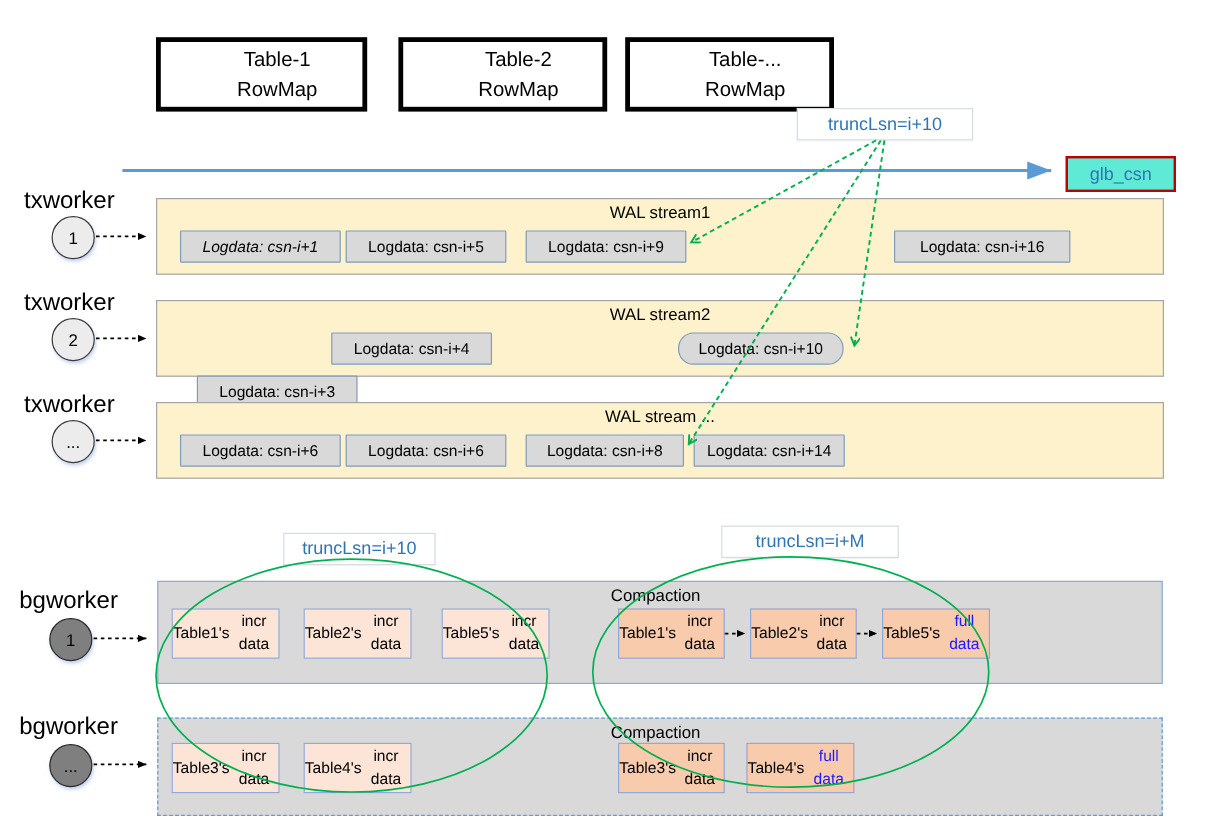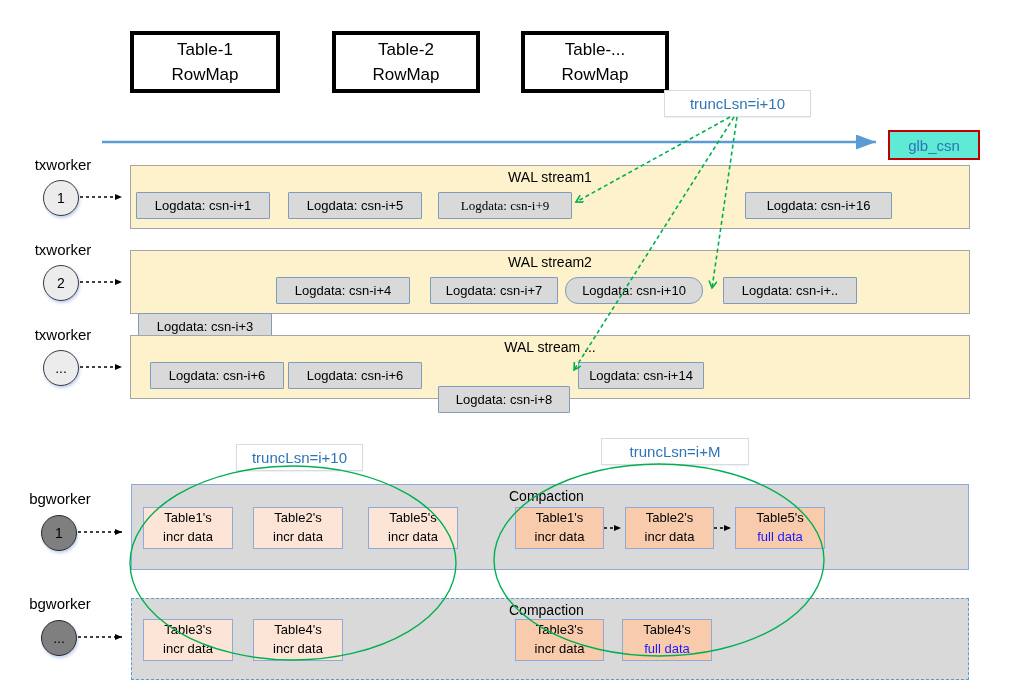--- a/index.html
+++ b/index.html
@@ -6,39 +6,39 @@
     --band-yellow:#fdf2cc; --band-border:#a6a6a6; --cell-gray:#d9d9d9; --cell-border:#7f9cba;
     --peach-light:#fce4d6; --peach:#f8cbad; --peach-border:#8eaadb; --compact-gray:#d9d9d9;
     --blue-accent:#5b9bd5; --blue-text:#2e75b6; --green:#00b050; --red-border:#c00000;
     --full-blue:#1a1aff; --worker-light:#ececec; --worker-dark:#7f7f7f;
   }
   html,body{margin:0;padding:0;background:#fff;}
   #canvas{position:relative;width:1019px;height:690px;background:#fff;overflow:hidden;
           font-family:"Liberation Sans","DejaVu Sans",sans-serif;color:#000;}
   .abs{position:absolute;}
   .rowmap{border:4px solid #000;background:#fff;display:flex;flex-direction:column;
-          align-items:center;justify-content:center;font-size:17px;line-height:1.5;text-align:center;}
+          align-items:center;justify-content:center;font-size:17px;line-height:1.5;text-align:center;padding-left:26px;}
   .trunc{background:#fff;border:1px solid #d6dce4;color:var(--blue-text);font-size:15px;
          display:flex;align-items:center;justify-content:center;box-shadow:0 1px 1px rgba(0,0,0,0.05);}
   .glb{background:#5eead4;border:2px solid var(--red-border);color:var(--blue-text);font-size:15px;
        display:flex;align-items:center;justify-content:center;}
   .band{background:var(--band-yellow);border:1px solid var(--band-border);}
   .band-title{position:absolute;left:0;right:0;top:3px;text-align:center;font-size:14px;}
   .cell{position:absolute;height:25px;background:var(--cell-gray);border:1.5px solid var(--cell-border);
         display:flex;align-items:center;justify-content:center;font-size:13px;border-radius:1px;}
-  .wlabel{font-size:15px;text-align:center;}
+  .wlabel{font-size:20px;}
   .circle{width:34px;height:34px;border-radius:50%;display:flex;align-items:center;justify-content:center;
           font-size:14px;box-shadow:1px 2px 3px rgba(120,150,220,0.45);}
   .circle.light{background:var(--worker-light);border:1.5px solid #3a3a3a;}
   .circle.dark{background:var(--worker-dark);border:1.5px solid #2a2a2a;color:#000;}
   .cband{background:var(--compact-gray);}
   .cband.solid{border:1.5px solid var(--peach-border);}
   .cband.dashed{border:1.5px dashed var(--blue-accent);}
   .ctitle{position:absolute;font-size:14px;}
-  .tbox{position:absolute;height:40px;border:1.5px solid var(--peach-border);display:flex;flex-direction:column;
+  .tbox{position:absolute;height:40px;border:1.5px solid var(--peach-border);display:flex;flex-direction:row;
         align-items:center;justify-content:center;font-size:13px;line-height:1.45;text-align:center;}
   .tbox.pale{background:var(--peach-light);}
   .tbox.deep{background:var(--peach);}
   .tbox .blue{color:var(--full-blue);}
   svg.overlay{position:absolute;left:0;top:0;pointer-events:none;}
   .blue-line{stroke:var(--blue-accent);stroke-width:2.5;fill:none;}
   .blue-head{fill:var(--blue-accent);}
   .dash-black{stroke:#000;stroke-width:1.6;stroke-dasharray:3 3;fill:none;}
   .black-head{fill:#000;}
   .dash-green{stroke:var(--green);stroke-width:1.6;stroke-dasharray:4 3;fill:none;}
@@ -63,40 +63,38 @@
     <span>RowMap</span>
   </div>
 
   <div class="abs trunc" style="left:664px;top:90px;width:145px;height:25px;">truncLsn=i+10</div>
 
   <div class="abs glb" style="left:888px;top:130px;width:88px;height:26px;">glb_csn</div>
 
   <div class="abs band" style="left:130px;top:165px;width:838px;height:62px;">
     <div class="band-title">WAL stream1</div>
   </div>
-  <div class="cell" style="left:136px;top:192px;width:132px;">Logdata: csn-i+1</div>
+  <div class="cell" style="left:150px;top:192px;width:132px;font-style:italic;">Logdata: csn-i+1</div>
   <div class="cell" style="left:288px;top:192px;width:132px;">Logdata: csn-i+5</div>
-  <div class="cell" style="left:438px;top:192px;width:132px;font-family:Liberation Serif, serif;">Logdata: csn-i+9</div>
+  <div class="cell" style="left:438px;top:192px;width:132px;">Logdata: csn-i+9</div>
   <div class="cell" style="left:745px;top:192px;width:145px;">Logdata: csn-i+16</div>
 
   <div class="abs band" style="left:130px;top:250px;width:838px;height:62px;">
     <div class="band-title">WAL stream2</div>
   </div>
-  <div class="cell" style="left:138px;top:277px;width:132px;margin-top:36px;">Logdata: csn-i+3</div>
+  <div class="cell" style="left:164px;top:277px;width:132px;margin-top:36px;">Logdata: csn-i+3</div>
   <div class="cell" style="left:276px;top:277px;width:132px;">Logdata: csn-i+4</div>
-  <div class="cell" style="left:430px;top:277px;width:126px;">Logdata: csn-i+7</div>
   <div class="cell" style="left:565px;top:277px;width:136px;border-radius:13px;">Logdata: csn-i+10</div>
-  <div class="cell" style="left:723px;top:277px;width:132px;">Logdata: csn-i+..</div>
 
   <div class="abs band" style="left:130px;top:335px;width:838px;height:62px;">
     <div class="band-title">WAL stream ...</div>
   </div>
   <div class="cell" style="left:150px;top:362px;width:132px;">Logdata: csn-i+6</div>
   <div class="cell" style="left:288px;top:362px;width:132px;">Logdata: csn-i+6</div>
-  <div class="cell" style="left:438px;top:362px;width:130px;margin-top:24px;">Logdata: csn-i+8</div>
+  <div class="cell" style="left:438px;top:362px;width:130px;">Logdata: csn-i+8</div>
   <div class="cell" style="left:578px;top:362px;width:124px;">Logdata: csn-i+14</div>
 
   <div class="abs wlabel" style="left:20px;top:156px;width:86px;">txworker</div>
   <div class="abs circle light" style="left:43px;top:180px;">1</div>
   <div class="abs wlabel" style="left:20px;top:241px;width:86px;">txworker</div>
   <div class="abs circle light" style="left:43px;top:265px;">2</div>
   <div class="abs wlabel" style="left:20px;top:326px;width:86px;">txworker</div>
   <div class="abs circle light" style="left:43px;top:350px;">...</div>
 
   <div class="abs trunc" style="left:236px;top:444px;width:125px;height:25px;">truncLsn=i+10</div>

